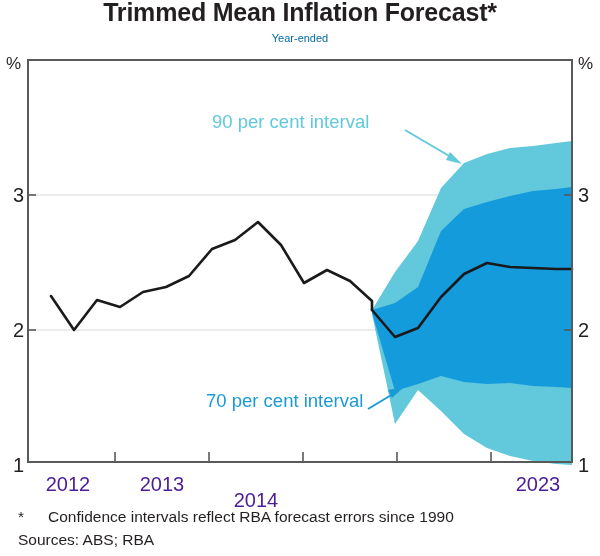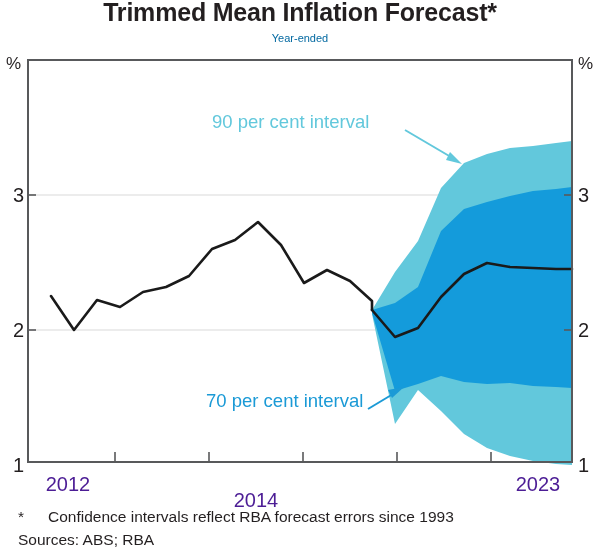--- a/index.html
+++ b/index.html
@@ -84,20 +84,21 @@
 
   <div class="ytick-label" style="left:2px;top:184px;">3</div>
   <div class="ytick-label" style="left:2px;top:319px;">2</div>
   <div class="ytick-label" style="left:2px;top:454px;">1</div>
 
   <div class="ytick-label right" style="left:578px;top:184px;">3</div>
   <div class="ytick-label right" style="left:578px;top:319px;">2</div>
   <div class="ytick-label right" style="left:578px;top:454px;">1</div>
 
   <div class="xtick-label" style="left:23px;top:473px;">2012</div>
+  <div class="xtick-label" style="left:117px;top:473px;">2013</div>
   <div class="xtick-label" style="left:211px;top:473px;margin-top:16px;">2014</div>
   <div class="xtick-label" style="left:493px;top:473px;">2023</div>
 
   <svg width="600" height="556">
 
     <line x1="28" y1="195" x2="572" y2="195" stroke="#d9d9d9" stroke-width="1"></line>
     <line x1="28" y1="330" x2="572" y2="330" stroke="#d9d9d9" stroke-width="1"></line>
 
     <path fill="#62c8dc" stroke="none" d="M372,310
          L395,272 L418,241 L441,188 L464,163 L487,154 L510,148 L533,146 L556,143 L572,141
@@ -132,16 +133,16 @@
     <line x1="209" y1="462" x2="209" y2="452" stroke="#58595b" stroke-width="1.6"></line>
     <line x1="303" y1="462" x2="303" y2="452" stroke="#58595b" stroke-width="1.6"></line>
     <line x1="397" y1="462" x2="397" y2="452" stroke="#58595b" stroke-width="1.6"></line>
     <line x1="491" y1="462" x2="491" y2="452" stroke="#58595b" stroke-width="1.6"></line>
   </svg>
 
   <div class="ann ann-90" style="left:212px;top:111px;">90 per cent interval</div>
   <div class="ann ann-70" style="left:180px;top:390px;">70 per cent interval</div>
 
   <div class="footnote fn-star">*</div>
-  <div class="footnote fn-text">Confidence intervals reflect RBA forecast errors since 1993</div>
+  <div class="footnote fn-text">Confidence intervals reflect RBA forecast errors since 1990</div>
   <div class="footnote fn-sources">Sources:  ABS; RBA</div>
 
 </div>
 
 </body></html>

